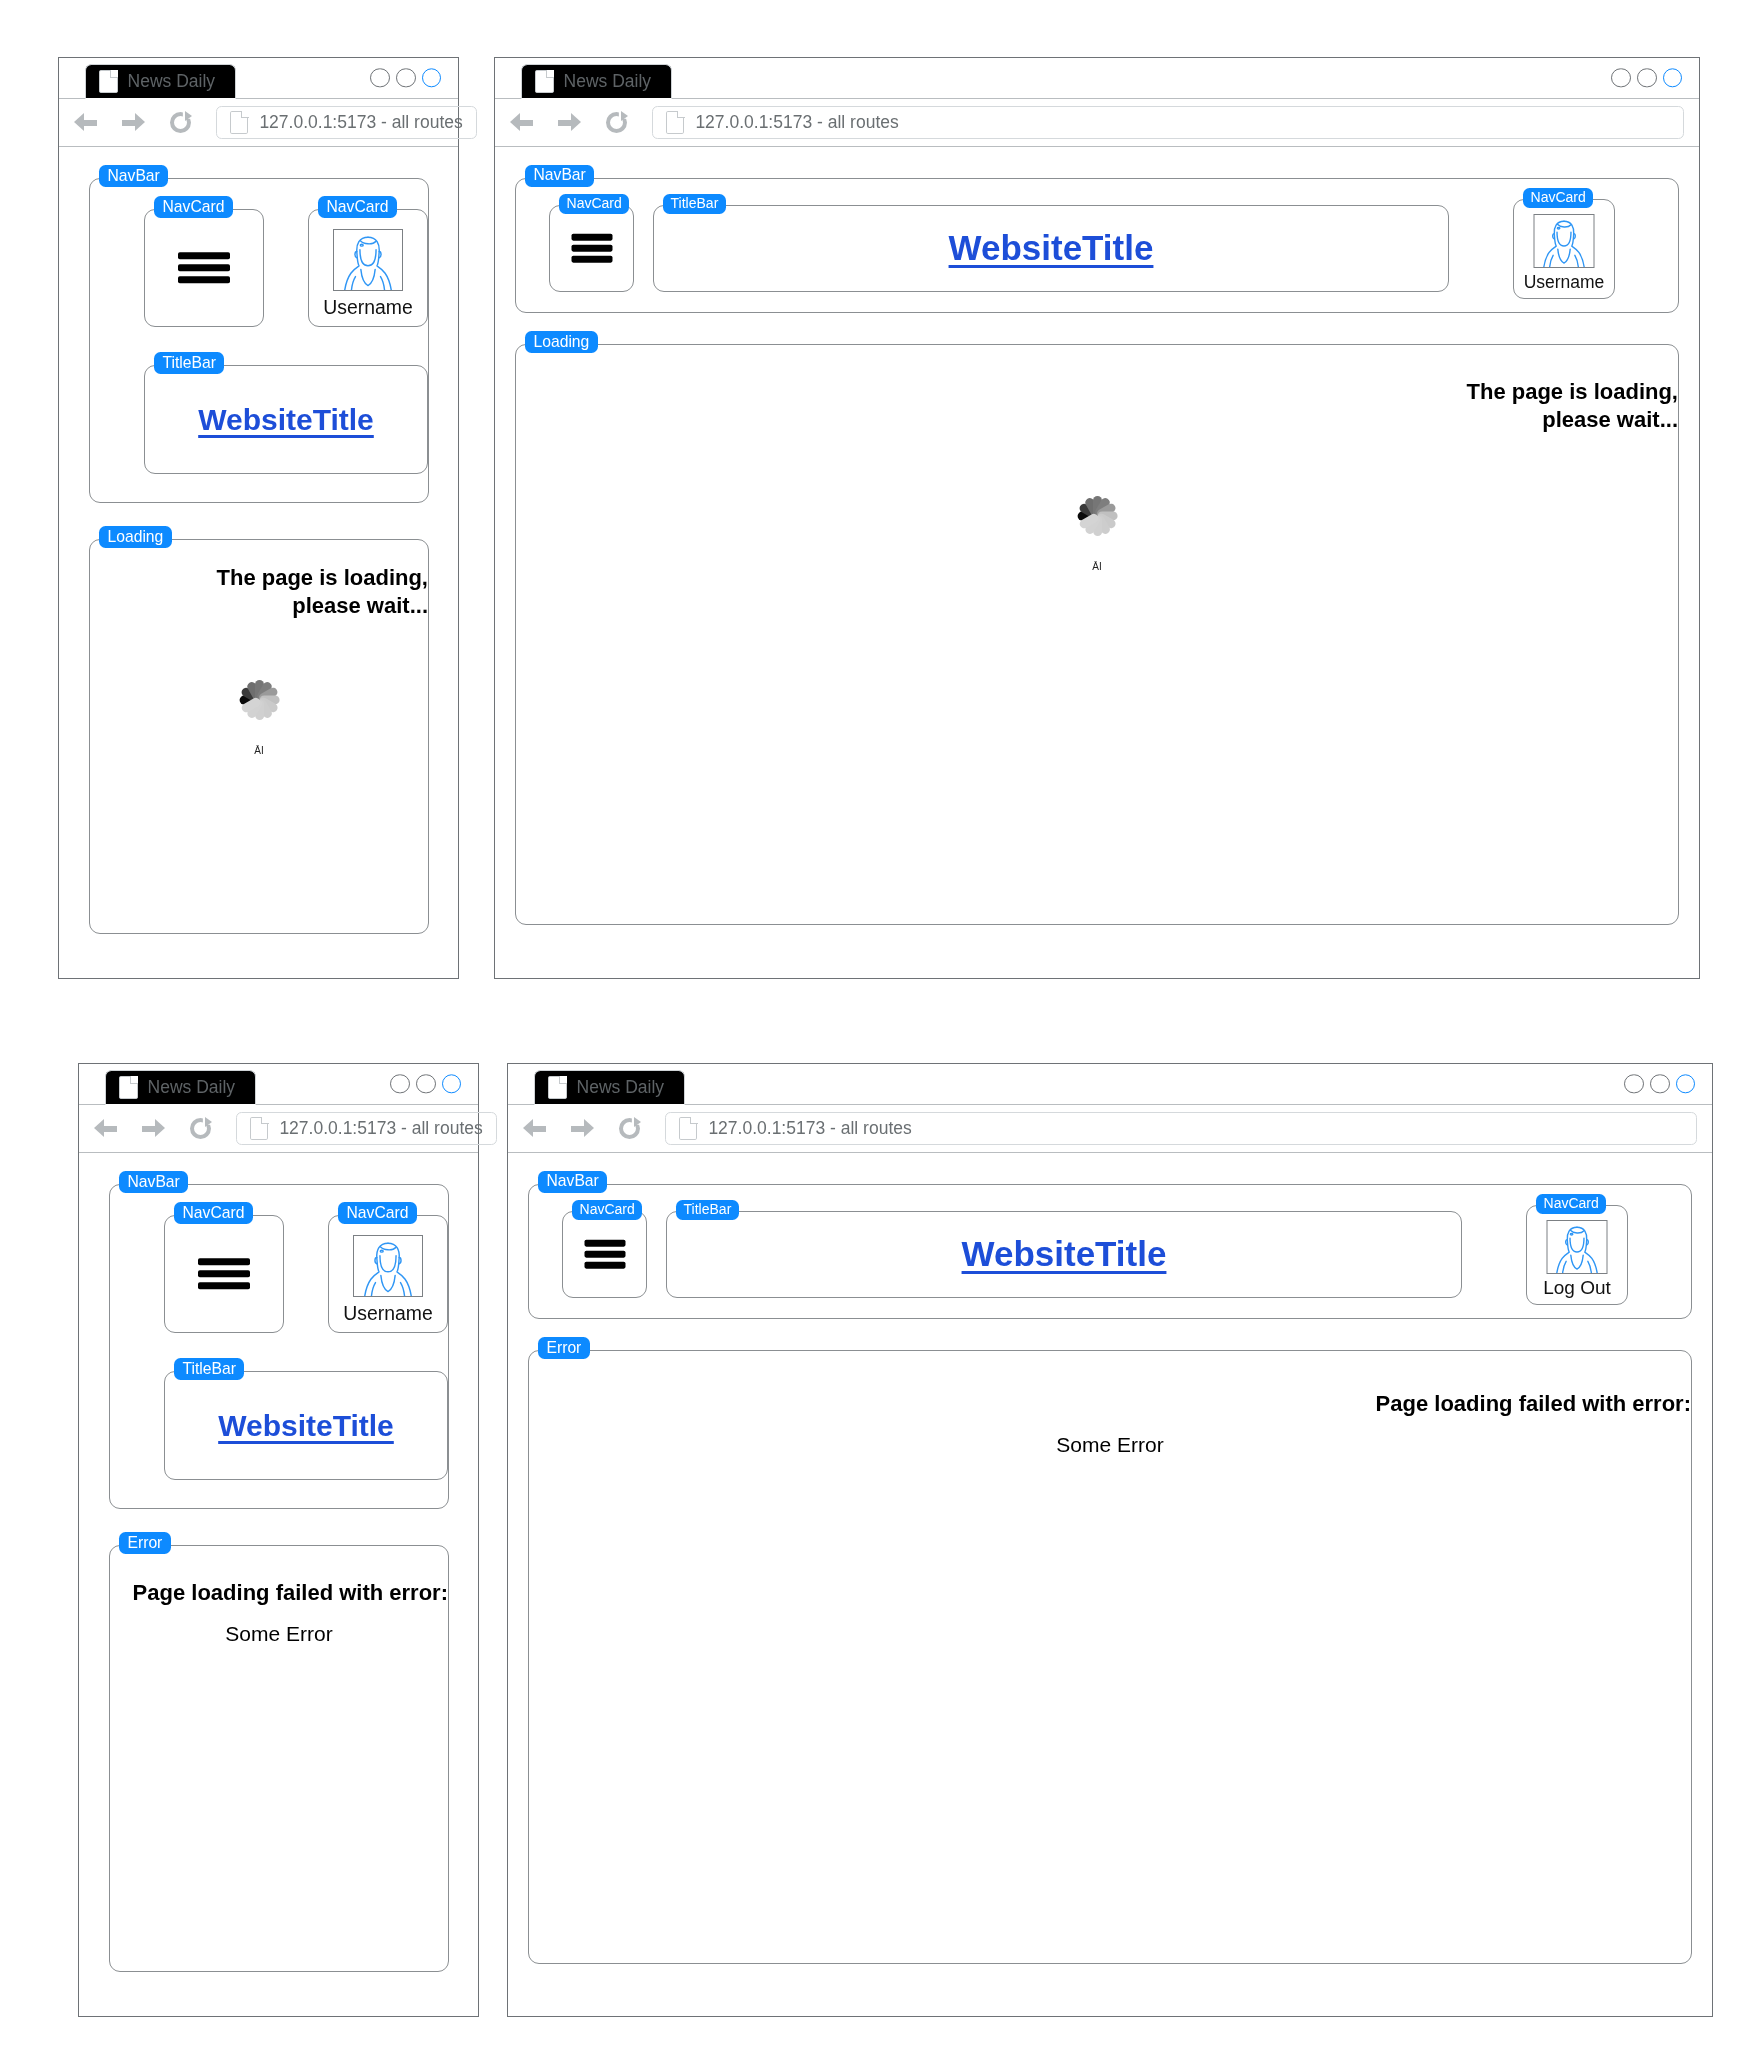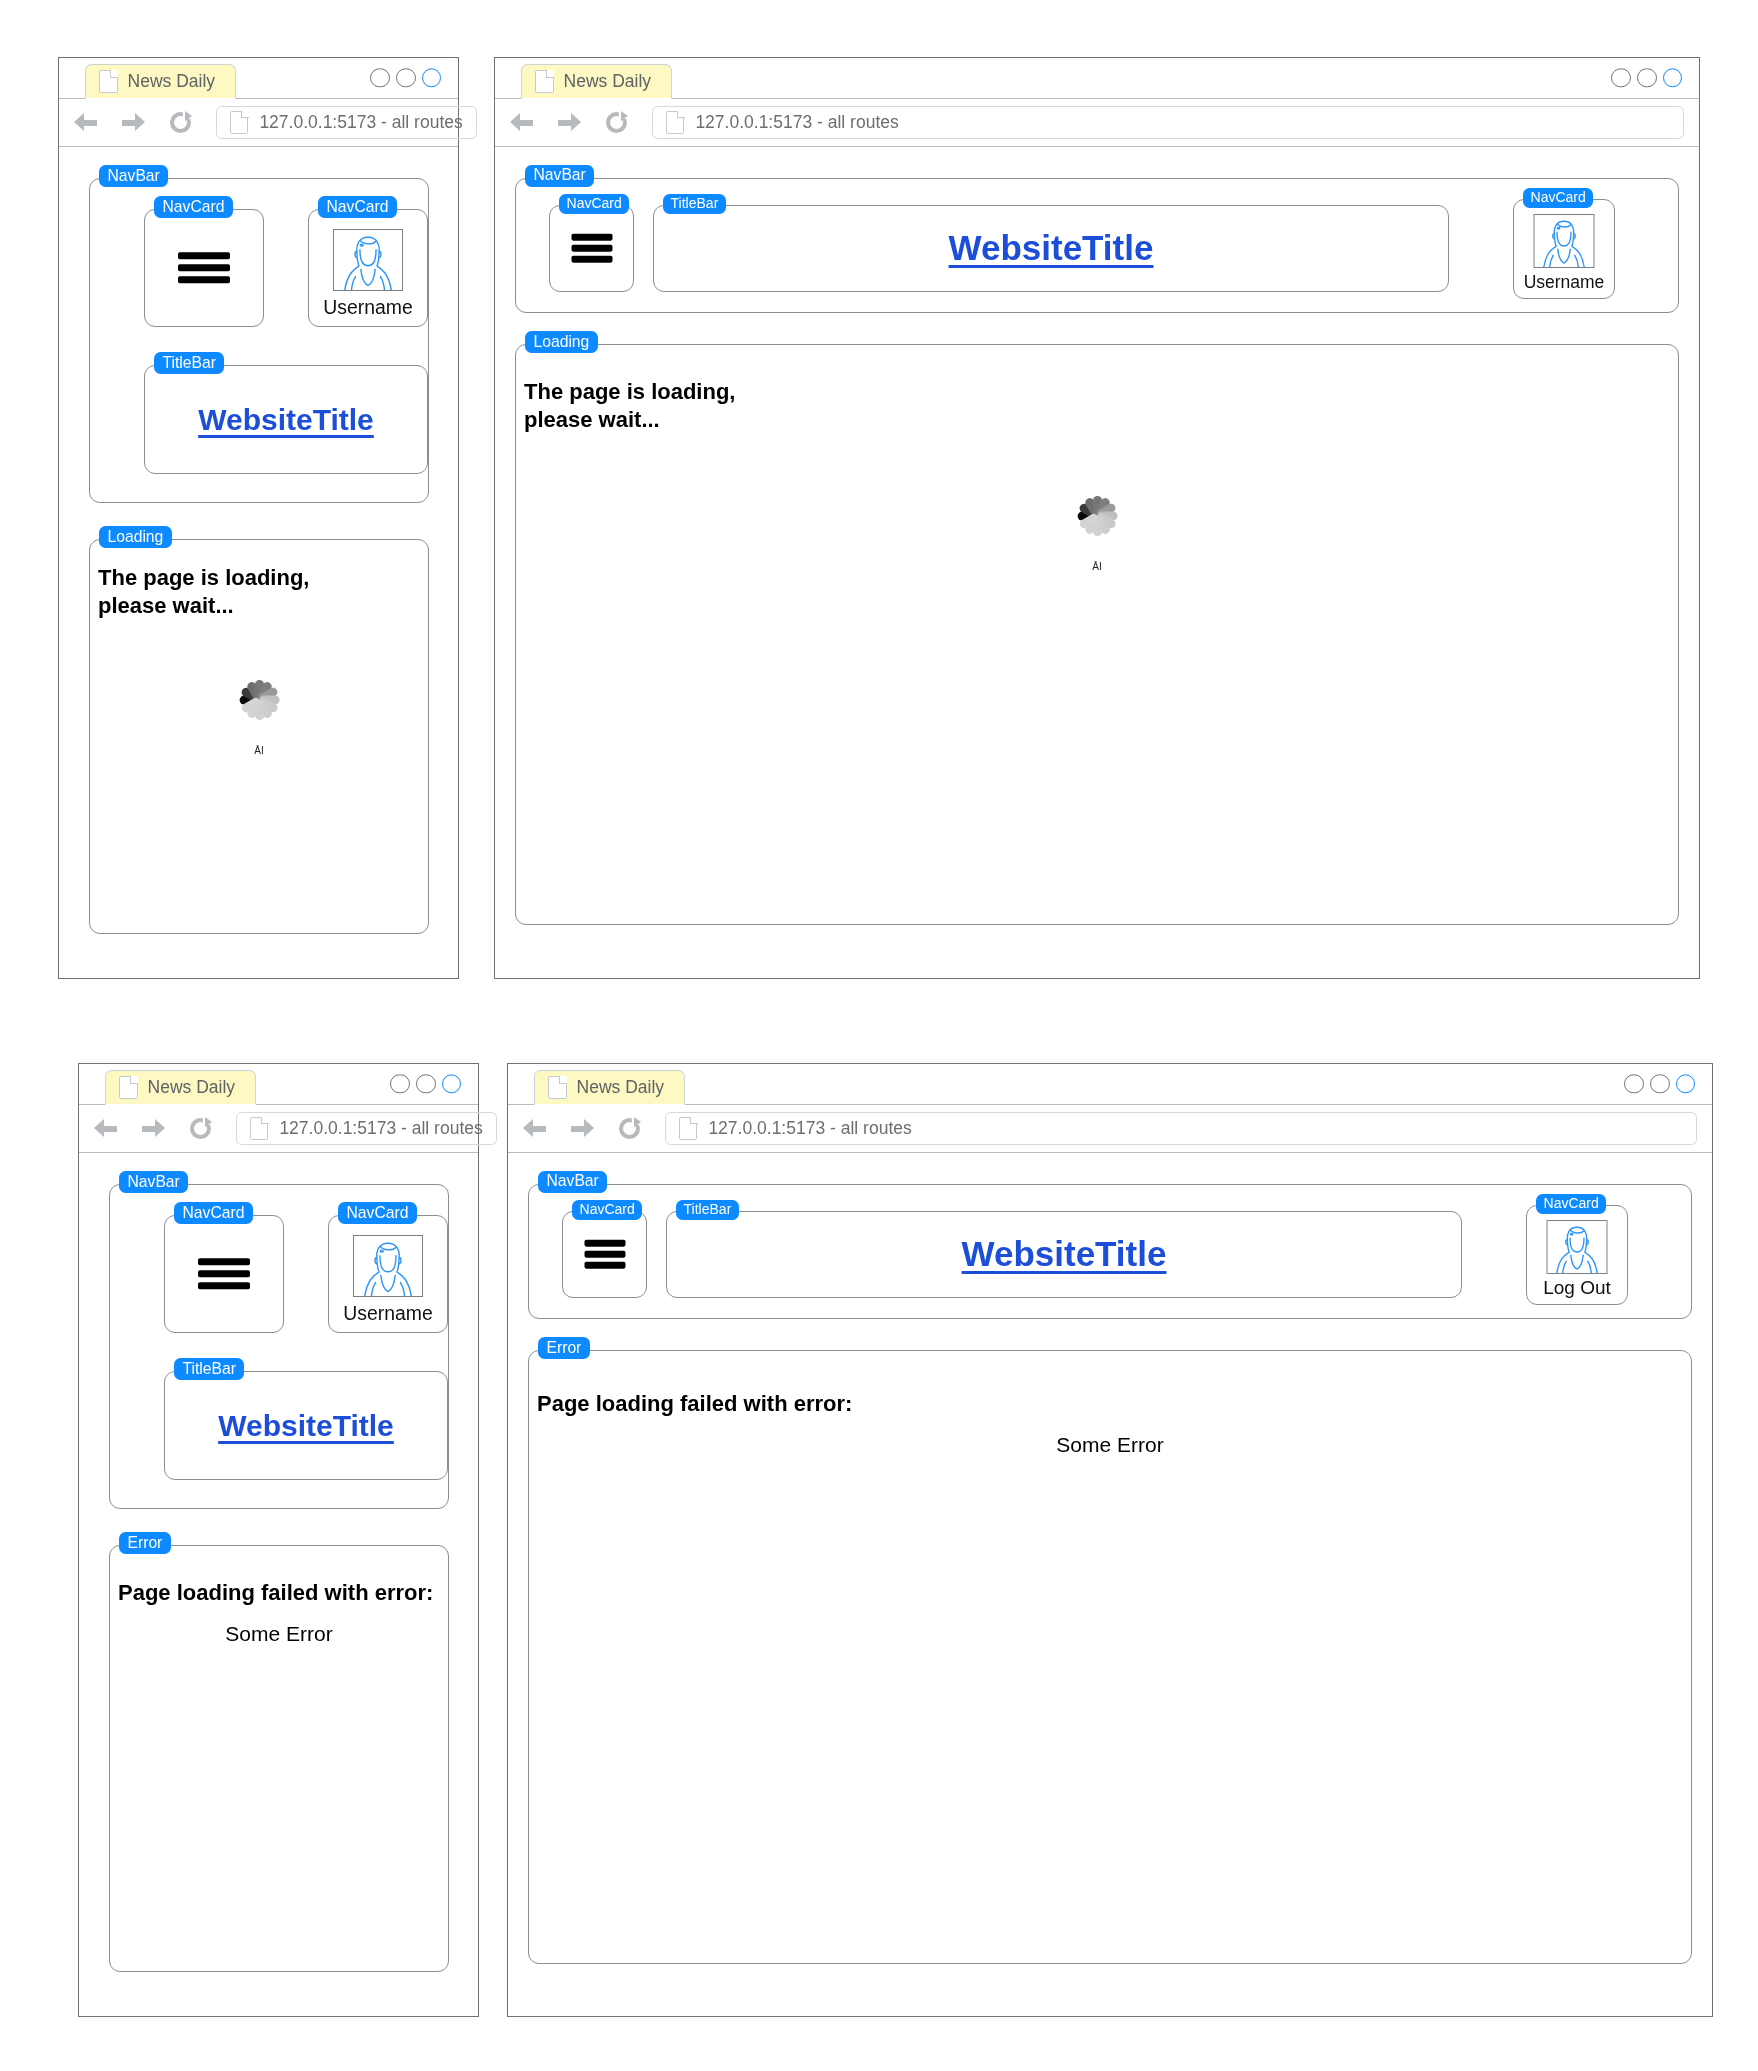--- a/index.html
+++ b/index.html
@@ -2,21 +2,21 @@
 <html style="font-size:14.8px"><head>
 <meta charset="utf-8">
 <style>
   html,body{margin:0;padding:0;background:#ffffff;}
   body{width:1758px;height:2072px;font-family:"Liberation Sans",sans-serif;position:relative;overflow:hidden;}
 
   
   .browser{position:absolute;border:1.4px solid #6e7276;background:#fff;box-sizing:border-box;}
   .chrome-tabrow{position:relative;height:41px;border-bottom:1.4px solid #b9bdc0;box-sizing:border-box;}
   .tab{position:absolute;left:26px;bottom:-1.4px;height:35px;border:1.4px solid #cfd3d6;border-bottom:1.4px solid #fff;
-       border-radius:6.5px 6.5px 0 0;background:#fef9c3;display:flex;align-items:center;gap:10px;padding:0 20px 0 13px;box-sizing:border-box;}
+       border-radius:6.5px 6.5px 0 0;background:#000000;display:flex;align-items:center;gap:10px;padding:0 20px 0 13px;box-sizing:border-box;}
   .tab-title{font-size:17.5px;color:#5e6366;white-space:nowrap;}
   .pageicon{width:16.6px;height:21px;border:1.4px solid #c6cacd;border-radius:1.8px;position:relative;flex:0 0 auto;background:#fff;}
   .pageicon:after{content:"";position:absolute;right:-1.4px;top:-1.4px;width:6.5px;height:6.5px;background:#fff;
        border-left:1.4px solid #c6cacd;border-bottom:1.4px solid #c6cacd;}
   .winbtns{position:absolute;right:16.6px;top:50%;transform:translateY(-50%);display:flex;gap:6.5px;}
   .winbtn{width:19.4px;height:19.4px;border-radius:50%;border:1.6px solid #6e7276;box-sizing:border-box;}
   .winbtn.accent{border-color:#0d8aff;}
 
   .chrome-urlrow{position:relative;height:48px;border-bottom:1.4px solid #b9bdc0;display:flex;align-items:center;padding:0 14.8px;box-sizing:border-box;gap:23px;}
   .navarrow{width:24px;height:20px;position:relative;flex:0 0 auto;}
@@ -49,21 +49,21 @@
 
   
   .avatar-frame{border:1.5px solid #7c8084;background:#fff;box-sizing:border-box;display:block;}
   .avatar-frame svg{display:block;width:100%;height:100%;}
 
   
   .wtitle{position:absolute;left:0;right:0;top:50%;transform:translateY(-50%);text-align:center;
           font-weight:bold;color:#1d4ed8;text-decoration:underline;text-underline-offset:4.6px;white-space:nowrap;}
 
   
-  .msg-strong{position:absolute;left:8px;right:0;text-align:left;font-weight:bold;color:#000;line-height:1.28;}
+  .msg-strong{position:absolute;left:0;right:0;text-align:right;font-weight:bold;color:#000;line-height:1.28;}
   .msg-plain{position:absolute;left:0;right:0;text-align:center;color:#000;}
 
   .spinner{position:absolute;}
   .spinner i{position:absolute;left:50%;top:0;border-radius:91px;transform-origin:50% 0;}
   .spincap{position:absolute;left:0;right:0;text-align:center;font-size:10px;color:#222;}
 </style>
 </head>
 <body>
 
 <div class="browser" style="left:58px;top:57px;width:401px;height:922px;">

